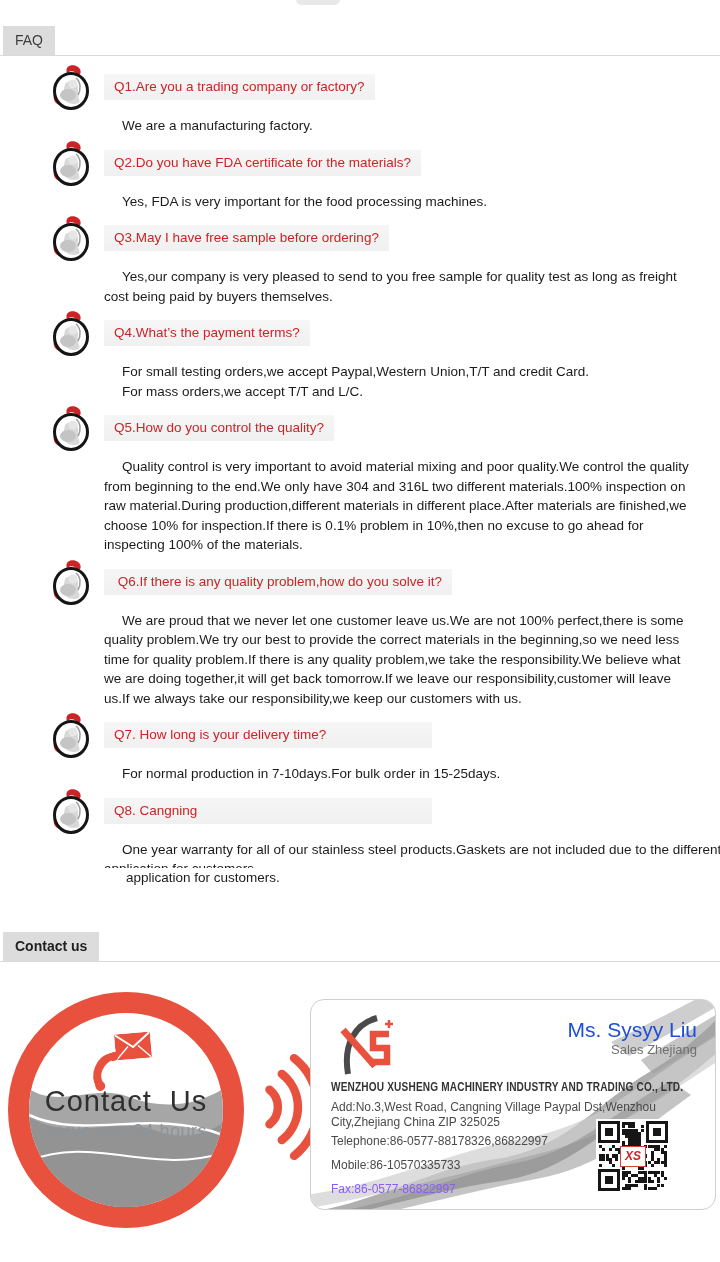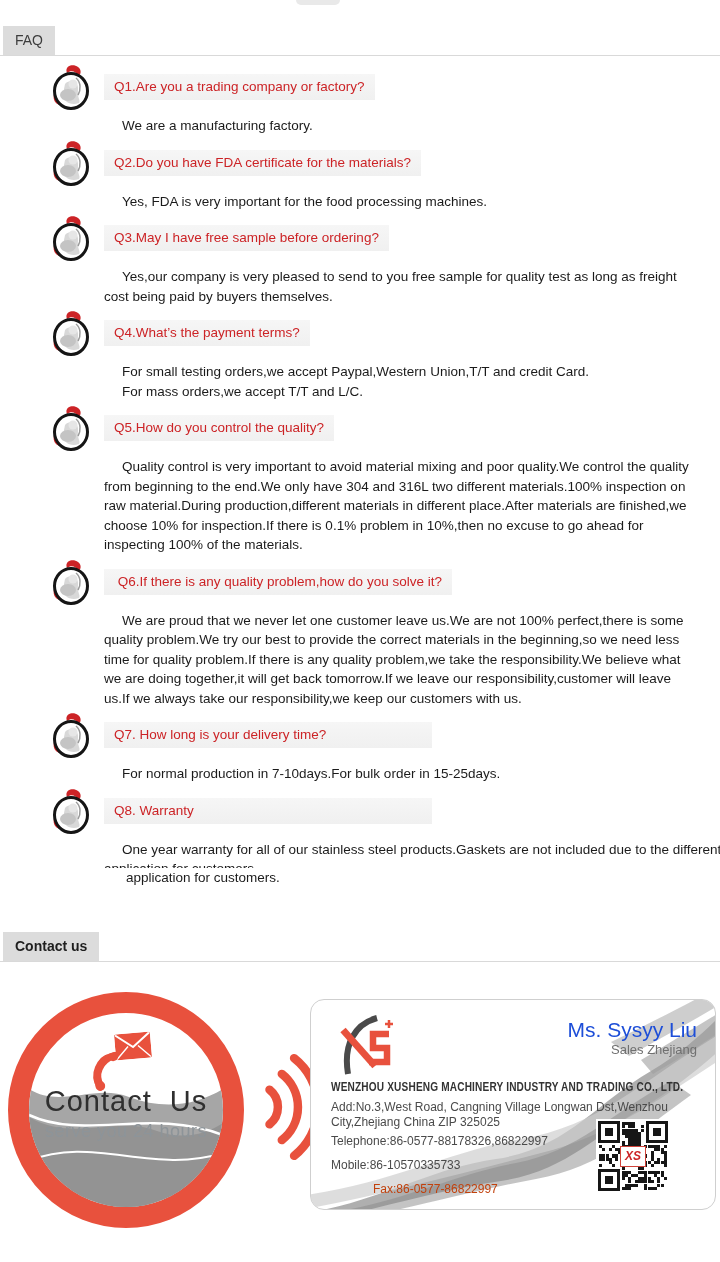--- a/index.html
+++ b/index.html
@@ -59,21 +59,21 @@
   .person-block { position:absolute; right:18px; top:18px; text-align:right; }
   .person-name { color:#1d4ed8; font-size:21px; line-height:24px; }
   .person-role { color:#707070; font-size:13px; line-height:16px; }
   .company-name { position:absolute; left:20px; top:80px; white-space:nowrap;
                   color:#333; font-size:12px; font-weight:bold; letter-spacing:.2px;
                   transform:scaleX(.84); transform-origin:left center; }
   .addr { position:absolute; left:20px; color:#4a4a4a; font-size:12px; line-height:15px; white-space:nowrap; }
   .addr1 { top:100px; } .addr2 { top:115px; }
   .tel { position:absolute; left:20px; top:134px; color:#4a4a4a; font-size:12px; white-space:nowrap; }
   .mob { position:absolute; left:20px; top:158px; color:#4a4a4a; font-size:12px; white-space:nowrap; }
-  .fax { position:absolute; left:20px; top:182px; color:#c2410c; font-size:12px; white-space:nowrap;margin-left:42px; }
+  .fax { position:absolute; left:20px; top:182px; color:#8b5cf6; font-size:12px; white-space:nowrap; }
 
   
   .qr { position:absolute; left:285px; top:119px; width:74px; height:74px;
         background:#fff; z-index:3; }
   .qr i { position:absolute; background:#161616; }
   .qf { position:absolute; width:22px; height:22px; border:3.5px solid #161616; background:#fff; }
   .qf::after { content:""; position:absolute; left:4px; top:4px; width:8px; height:8px; background:#161616; }
   .qf-tl { left:2px; top:2px; } .qf-tr { right:2px; top:2px; } .qf-bl { left:2px; bottom:2px; }
   .qlogo { position:absolute; left:24px; top:27px; width:26px; height:21px; background:#fff;
            border:1px solid #d0433a; color:#cc2326; font-weight:bold; font-style:italic;
@@ -196,21 +196,21 @@
         <p>For normal production in 7-10days.For bulk order in 15-25days.</p>
       </div>
     </div>
 
     <div class="faq-item q8">
       <div class="faq-row">
         <span class="logo-icon">
           <svg width="40" height="46" viewBox="0 0 40 46">
               <use href="#brandlogo"></use>
             </svg></span>
-        <div class="q-bar">Q8. Warranty</div>
+        <div class="q-bar">Q8. Cangning</div>
       </div>
       <div class="answer">
         <p class="nowrap">One year warranty for all of our stainless steel products.Gaskets are not included due to the different</p>
         <div class="clip-line">application for customers</div>
         <p class="repeat-line">application for customers.</p>
       </div>
     </div>
   </div>
 
   <div class="contact-wrap">
@@ -264,21 +264,21 @@
           <path d="M56,22 H40 V36 H54 V50 H36" stroke="#e8513d" stroke-width="6.5" fill="none"></path>
           <path d="M56,8 v8 M52,12 h8" stroke="#e8513d" stroke-width="2.5"></path>
         </svg>
 
         <div class="person-block">
           <div class="person-name">Ms. Sysyy Liu</div>
           <div class="person-role">Sales Zhejiang</div>
         </div>
 
         <div class="company-name">WENZHOU XUSHENG MACHINERY INDUSTRY AND TRADING CO., LTD.</div>
-        <div class="addr addr1">Add:No.3,West Road, Cangning Village Longwan Dst,Wenzhou</div>
+        <div class="addr addr1">Add:No.3,West Road, Cangning Village Paypal Dst,Wenzhou</div>
         <div class="addr addr2">City,Zhejiang China ZIP 325025</div>
         <div class="tel">Telephone:86-0577-88178326,86822997</div>
         <div class="mob">Mobile:86-10570335733</div>
         <div class="fax">Fax:86-0577-86822997</div>
 
         <div class="qr">
           <span class="qf qf-tl"></span>
           <span class="qf qf-tr"></span>
           <span class="qf qf-bl"></span>
           <span class="qlogo">XS</span>

